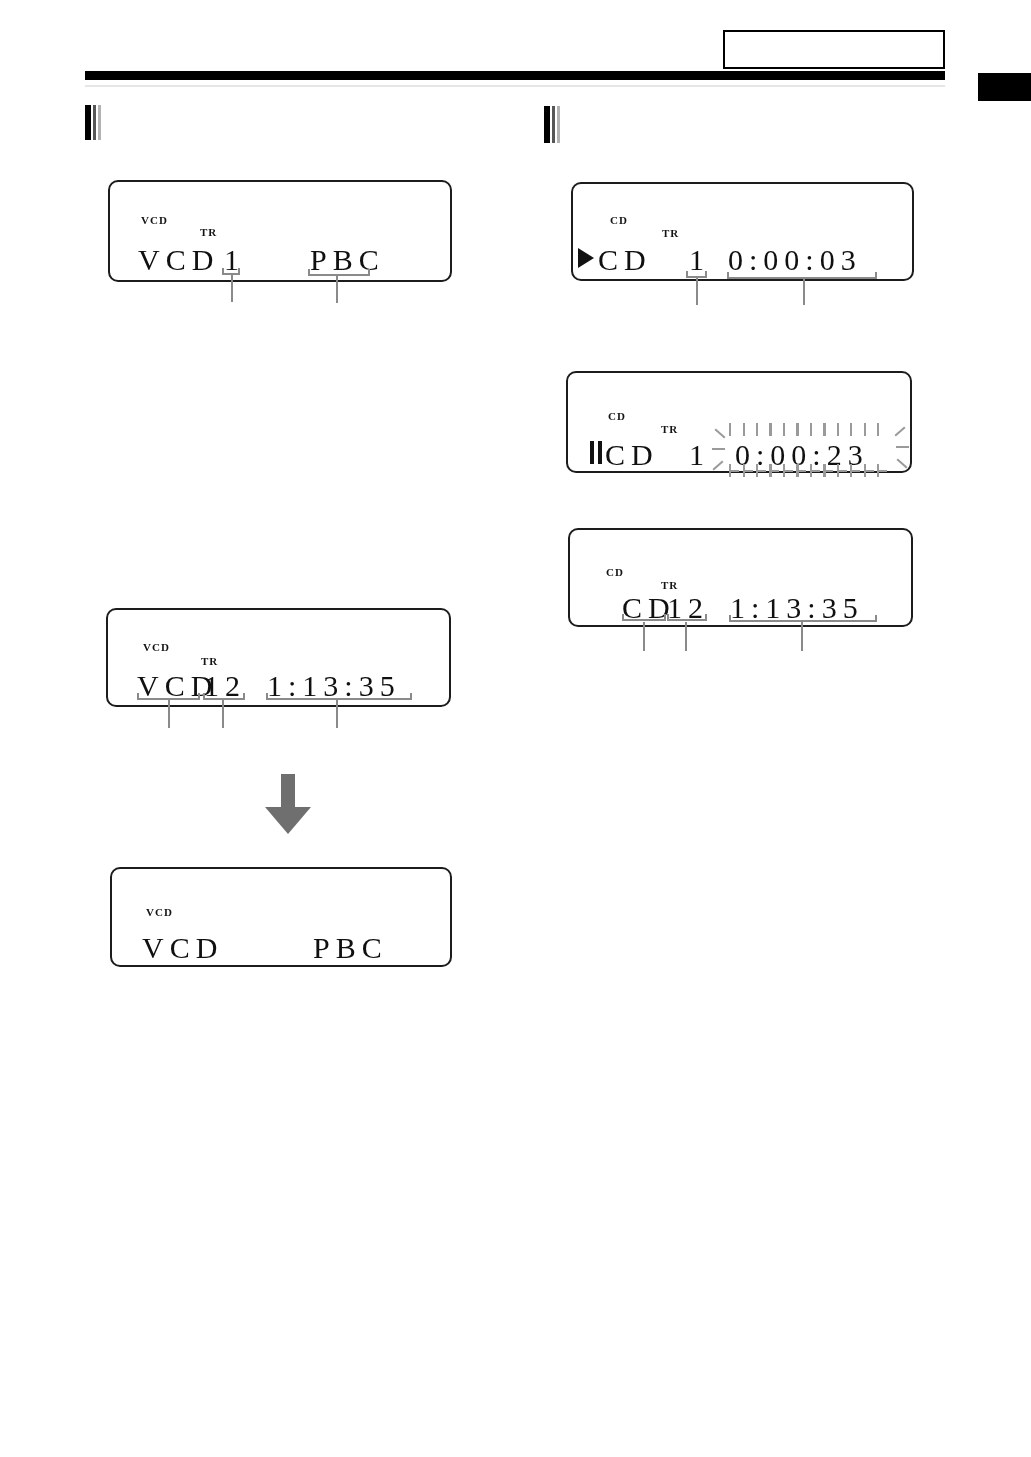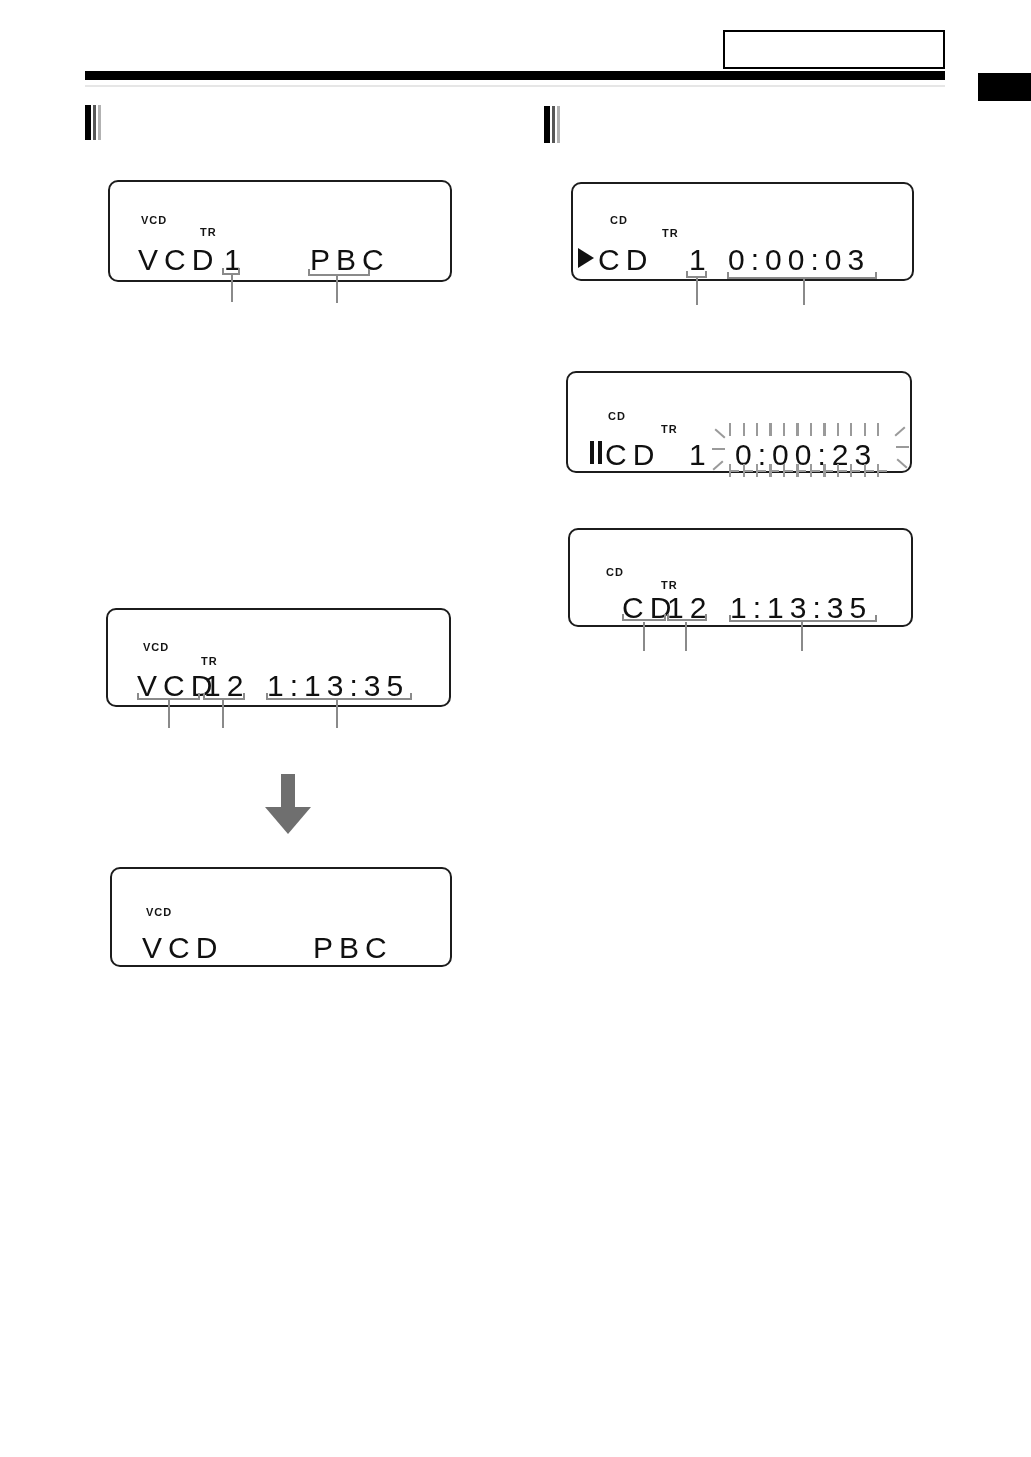--- a/index.html
+++ b/index.html
@@ -1,20 +1,20 @@
 <!DOCTYPE html>
 <html><head>
 <meta charset="utf-8">
 <style>
   html,body{margin:0;padding:0;background:#fff;}
   .page{
     position:relative;
     width:1031px;height:1457px;
     background:#ffffff;
-    font-family:Liberation Sans, sans-serif;
+    font-family:Liberation Serif, serif;
     overflow:hidden;
   }
   
   .note-box{position:absolute;border:2px solid #000;background:#fff;}
   .title-bar{position:absolute;background:#000;}
   .faint-rule{position:absolute;background:#e6e6e6;}
   .edge-tab{position:absolute;background:#000;}
   .marker{position:absolute;display:flex;}
   .marker .m1{width:6px;background:#000;}
   .marker .m2{width:3px;background:#575757;margin-left:2px;}

